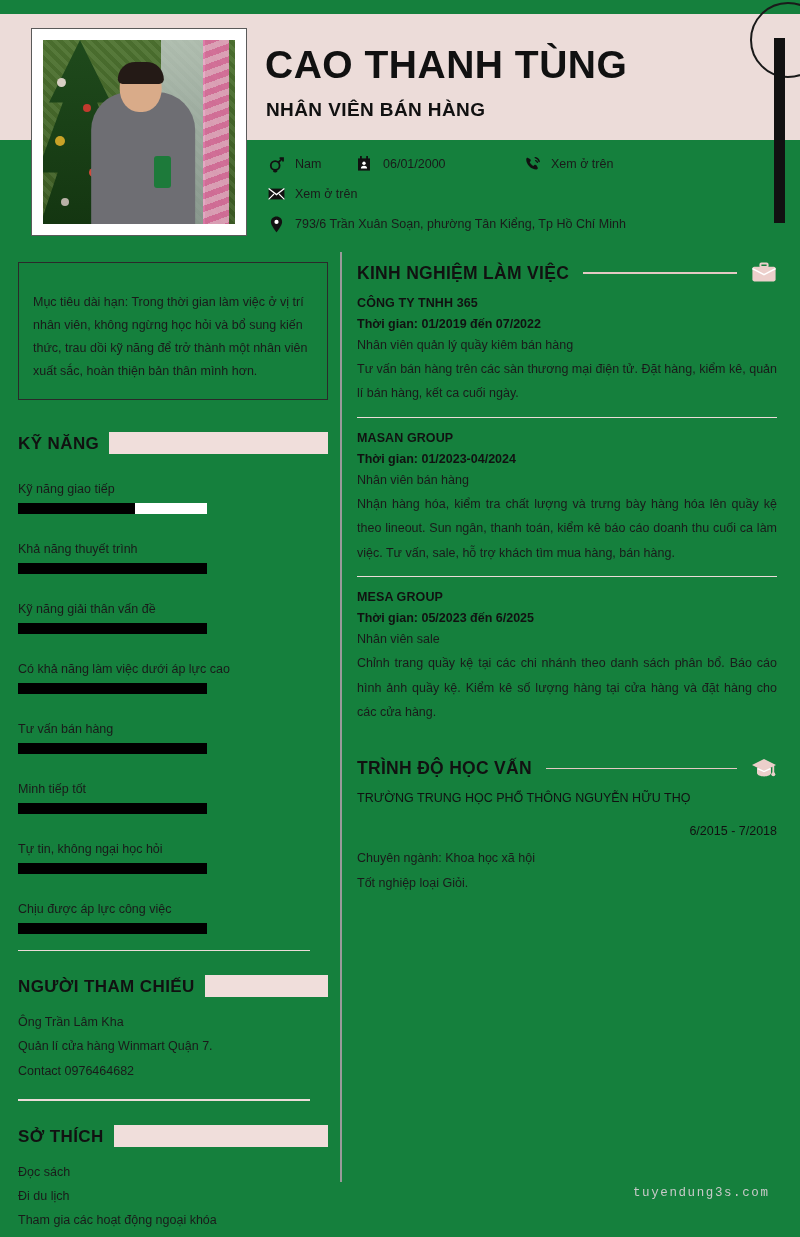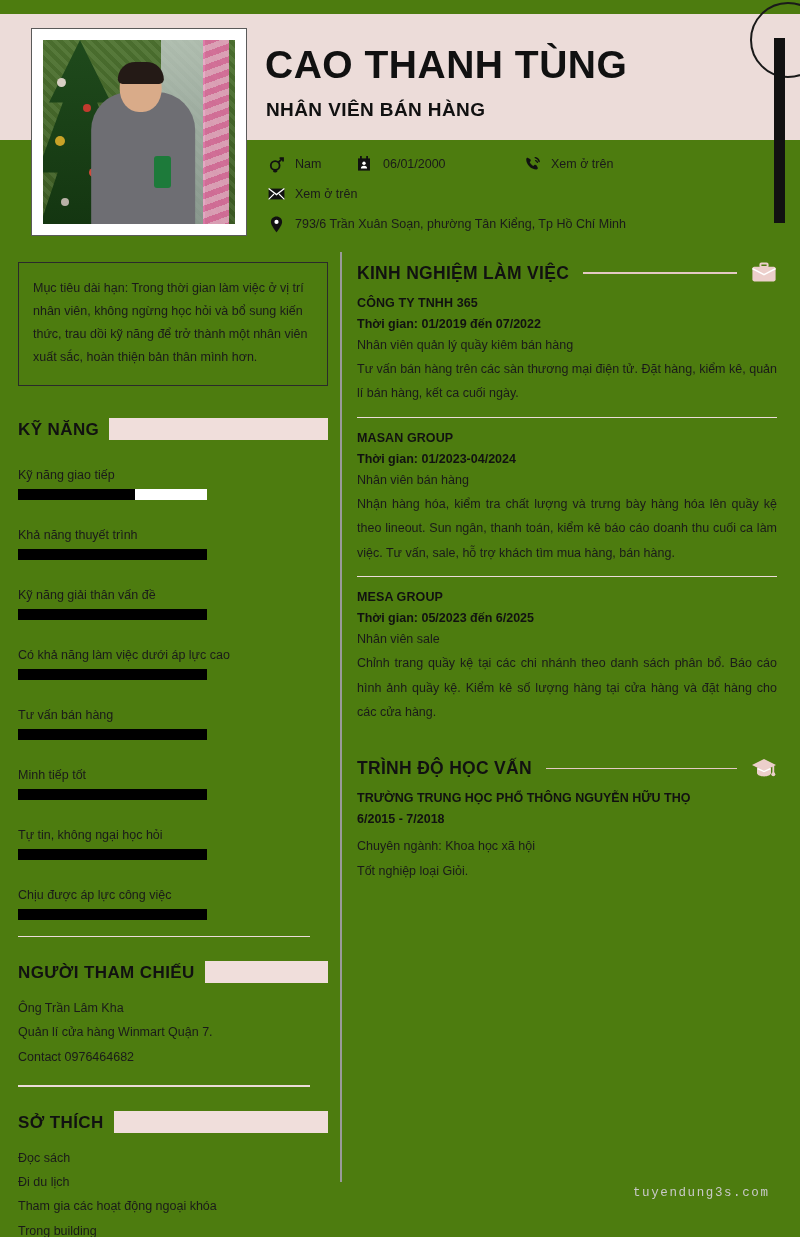--- a/index.html
+++ b/index.html
@@ -7,21 +7,21 @@
     width: 800px;
     height: 1237px;
     background: #ffffff;
     font-family: "Liberation Sans", sans-serif;
     color: #1a1a1a;
   }
   #page {
     position: relative;
     width: 800px;
     height: 1237px;
-    background: #4d7c0f;
+    background: #15803d;
     overflow: hidden;
   }
 
   
   .header-band {
     position: absolute;
     left: 0; top: 14px;
     width: 800px; height: 126px;
     background: #ecdcd9;
   }
@@ -155,21 +155,21 @@
   }
   .col-right {
     position: absolute;
     left: 357px; top: 262px;
     width: 420px;
   }
 
   
   .obj-box {
     border: 1.2px solid #2a2a2a;
-    padding: 14px 14px 15px 14px;
+    padding: 28px 14px 15px 14px;
     margin-bottom: 28px;
   }
   .obj-text {
     font-size: 12.5px;
     line-height: 1.85;
     color: #1a1a1a;
   }
 
   
   .lhead {
@@ -235,22 +235,22 @@
     margin-bottom: 7px;
   }
   .entry-role { font-size: 12.5px; color: #1a1a1a; margin-bottom: 5px; }
   .entry-desc {
     font-size: 12.5px; line-height: 1.95; color: #1a1a1a;
     text-align: justify;
   }
   .entry-sep { height: 1.2px; background: #ecdcd9; margin: 11px 0 13px 0; }
 
   .edu-block { margin-top: 2px; }
-  .edu-school { font-size: 12.5px; font-weight: bold; color:#111111; margin-bottom: 7px; }
-  .edu-time { font-size: 12.5px; font-weight: bold; color:#111111; margin-bottom: 8px; }
+  .edu-school { font-size: 12.5px; font-weight: normal; color:#111111; margin-bottom: 19px; }
+  .edu-time { font-size: 12.5px; font-weight: normal; color:#111111; margin-bottom: 8px; text-align: right; }
 
   .spacer-24 { height: 24px; }
 
   
   .watermark {
     position: absolute;
     left: 633px; top: 1186px;
     font-family: "Liberation Mono", monospace;
     font-size: 12.5px;
     letter-spacing: 1.6px;

